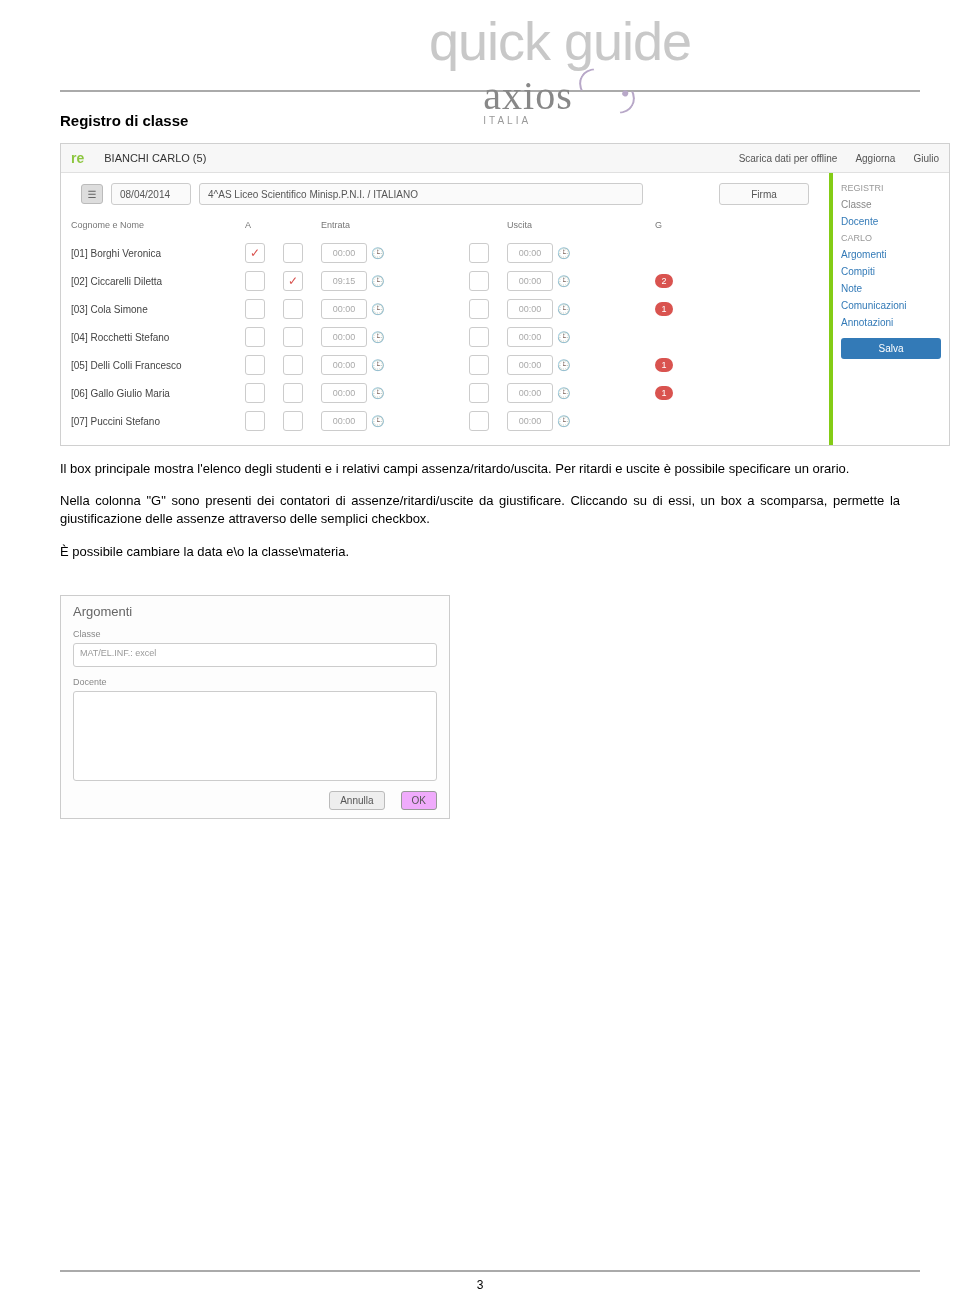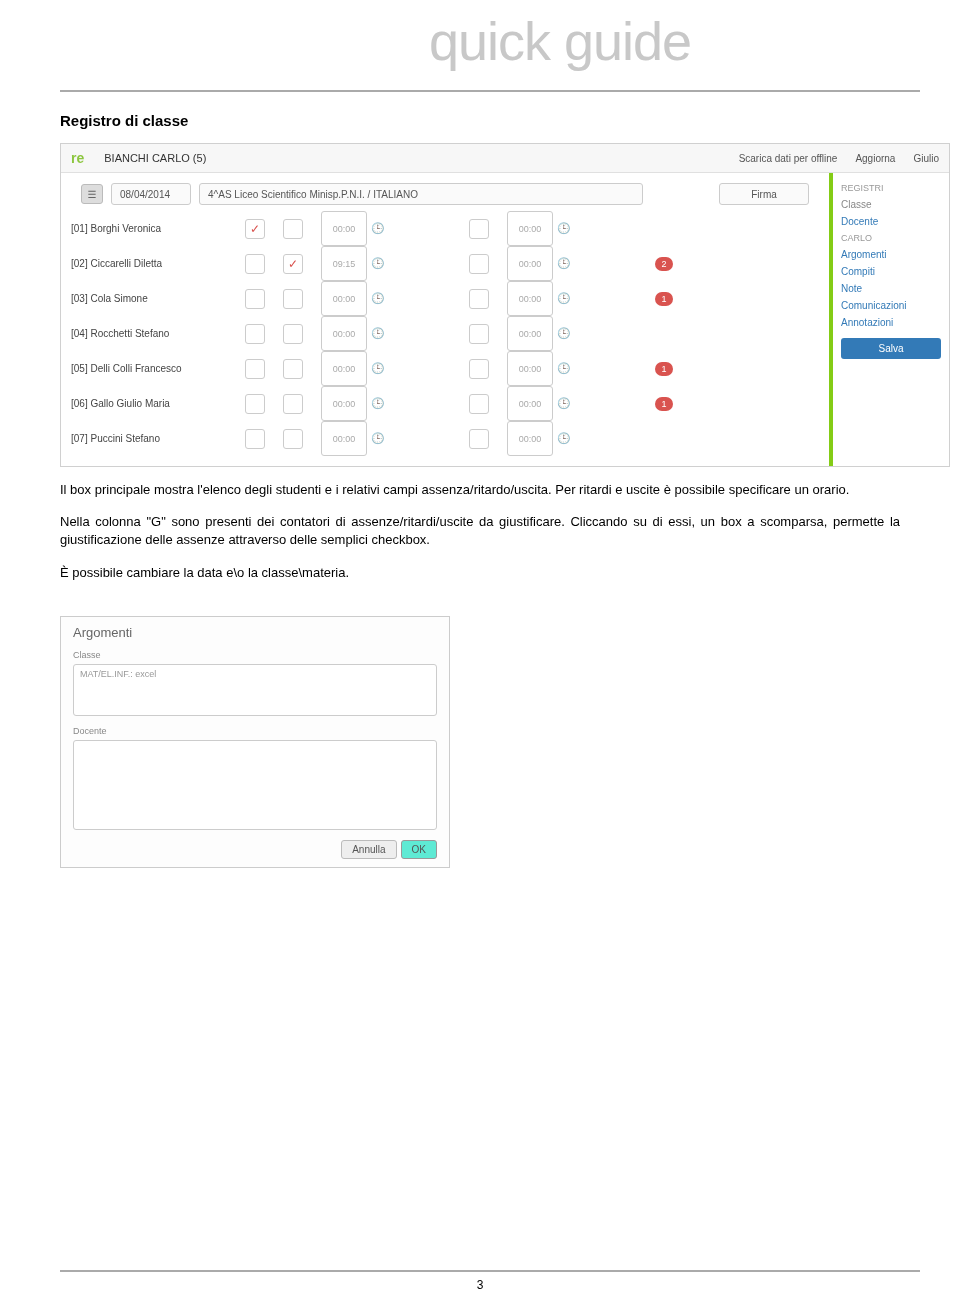--- a/index.html
+++ b/index.html
@@ -102,21 +102,21 @@
     min-height: 28px;
     font-size: 10px;
     color: #444;
   }
   .ss-thead { color: #777; font-size: 9px; }
   .chk {
     width: 20px; height: 20px; border: 1px solid #ccc; border-radius: 3px;
     display:flex;align-items:center;justify-content:center;font-size:12px;color:#d9534f;background:#fff;
   }
   .timebox {
-    width: 46px; height: 35px; border: 1px solid #ccc; border-radius: 3px;
+    width: 46px; height: 20px; border: 1px solid #ccc; border-radius: 3px;
     display:inline-flex;align-items:center;justify-content:center;font-size:9px;color:#aaa;background:#fff;
   }
   .clock-ico {
     width: 18px; height: 20px; display:inline-flex; align-items:center; justify-content:flex-start; font-size:11px; color:#888;
   }
   .badge {
     display:inline-flex;align-items:center;justify-content:center;
     min-width: 18px; height: 14px; padding: 0 4px; background:#d9534f; color:#fff;
     border-radius: 7px; font-size: 9px;
   }
@@ -151,31 +151,31 @@
     font-size: 10px;
     background:#fdfdfd;
     float: left;
   }
   .argo-head { font-size: 13px; color:#666; padding: 8px 12px 2px; }
   .argo-lbl { font-size: 9px; color:#888; padding: 8px 12px 2px; }
   .argo-ta {
     margin: 2px 12px;
     border: 1px solid #ccc;
     border-radius: 3px;
-    height: 52px;
+    height: 24px;
     background:#fff;
     font-size: 9px; color:#999; padding: 4px 6px;
   }
   .argo-ta.big { height: 90px; }
-  .argo-btns { display:flex; justify-content:flex-end; gap:4px; padding: 8px 12px; }
+  .argo-btns { display:flex; justify-content:flex-end; gap:16px; padding: 8px 12px; }
   .argo-btn {
     border: 1px solid #bbb; background:#eee; border-radius:3px; font-size:10px;
     padding: 3px 10px; color:#555;
   }
-  .argo-btn.ok { background:#5eead4; border-color:#999; }
+  .argo-btn.ok { background:#f0abfc; border-color:#999; }
 
   .right-text {
     margin: 22px 60px 0 0;
     font-size: 13px;
     line-height: 1.45;
     text-align: justify;
     overflow: hidden;
     padding-left: 470px;
   }
   .right-text p { margin-bottom: 12px; }
@@ -187,20 +187,27 @@
     text-align: center;
     font-size: 12px;
   }
   .footer-line { border:none; border-top:2px solid #aaa; margin: 0 40px 6px 60px; }
 </style>
 </head>
 <body>
 
 <div class="page-header">
   <div class="qg-title">quick guide</div>
+  <div class="axios-logo">
+    <div>
+      <span class="axios-text">axios</span>
+      <span class="axios-sub">ITALIA</span>
+    </div>
+    <div class="axios-swirl"></div>
+  </div>
 </div>
 <hr class="hr-line">
 
 <h3 class="section-title">Registro di classe</h3>
 
 <div class="screenshot">
   <div class="ss-top">
     <div class="ss-top-left">
       <span class="re-logo">re</span>
       <span>BIANCHI CARLO (5)</span>
@@ -215,20 +222,31 @@
   <div class="ss-body">
     <div class="ss-table">
       <div class="ss-row2">
         <div class="ss-cal">☰</div>
         <div class="ss-date">08/04/2014</div>
         <div class="ss-class">4^AS Liceo Scientifico Minisp.P.N.I. / ITALIANO</div>
         <div style="width:60px"></div>
         <div class="ss-firma">Firma</div>
       </div>
 
+      <div class="ss-thead">
+        <span>Cognome e Nome</span>
+        <span>A</span>
+        <span></span>
+        <span>Entrata</span>
+        <span></span>
+        <span></span>
+        <span>Uscita</span>
+        <span></span>
+        <span>G</span>
+      </div>
 
       <div id="rows-container">
           <div class="ss-trow">
             <span>[01] Borghi Veronica</span>
             <span class="chk">✓</span>
             <span class="chk"></span>
             <span class="tcell-time">
               <span class="timebox">00:00</span>
               <span class="clock-ico">🕒</span>
             </span>

